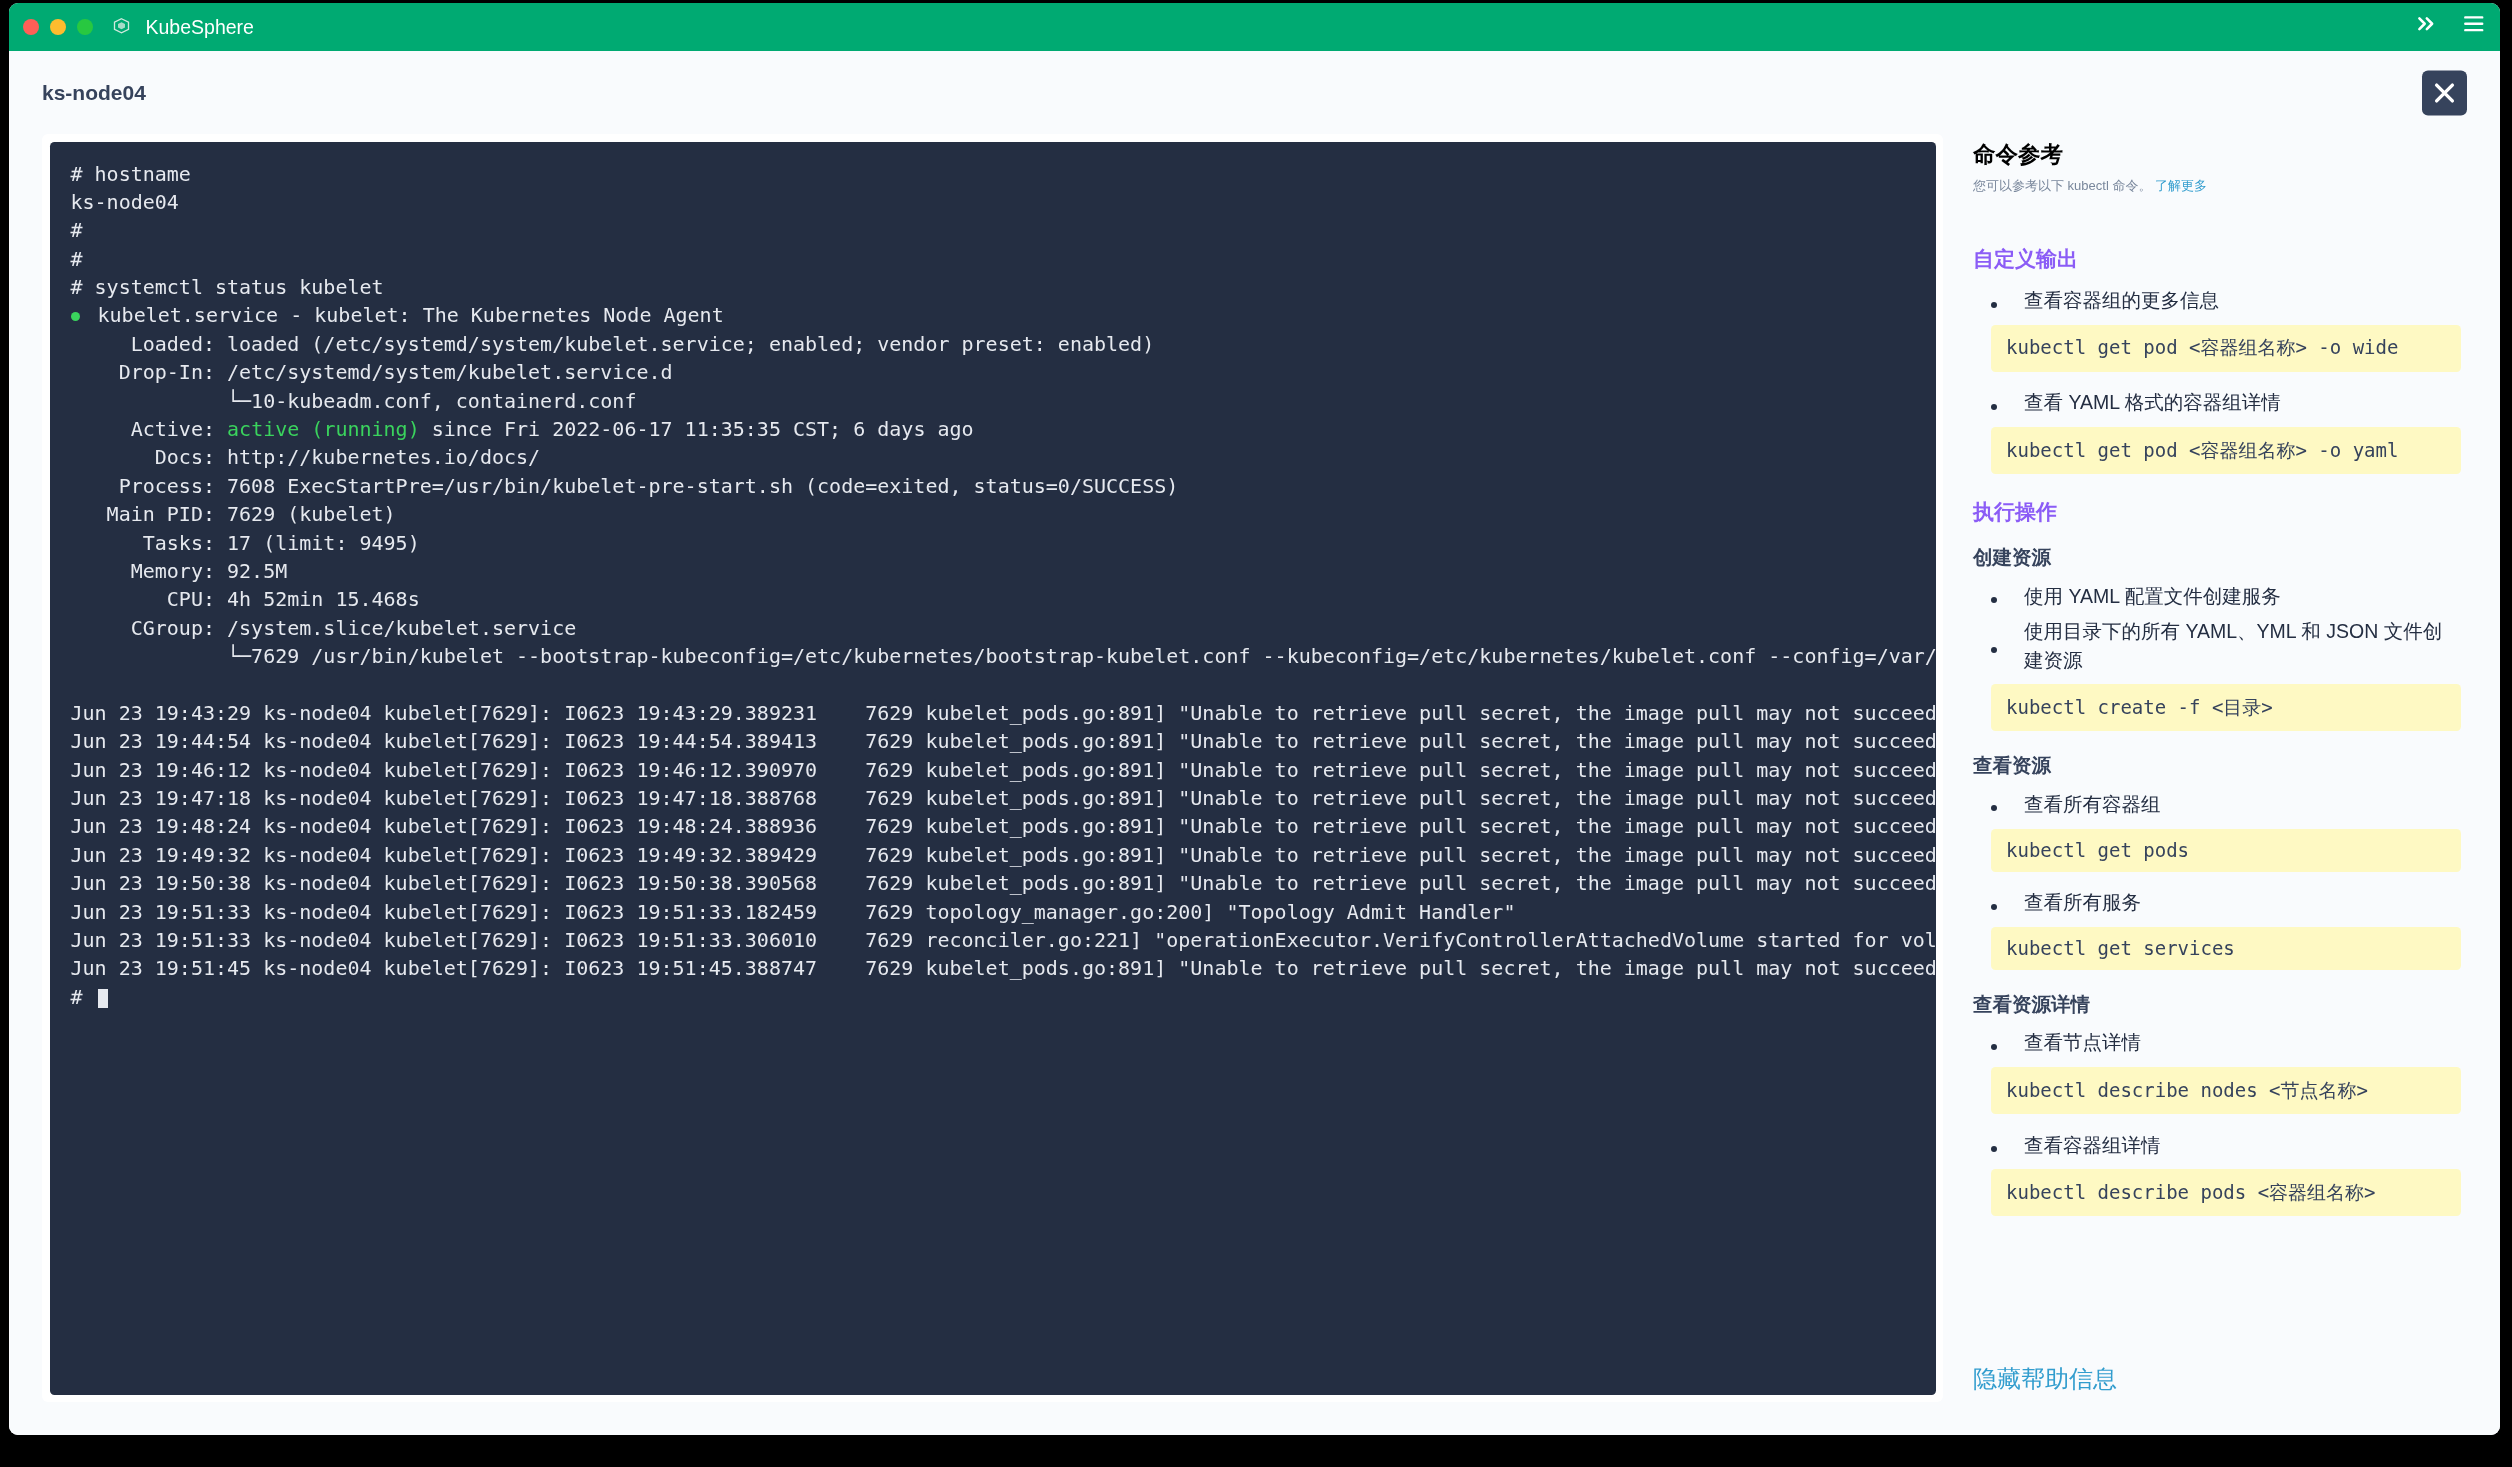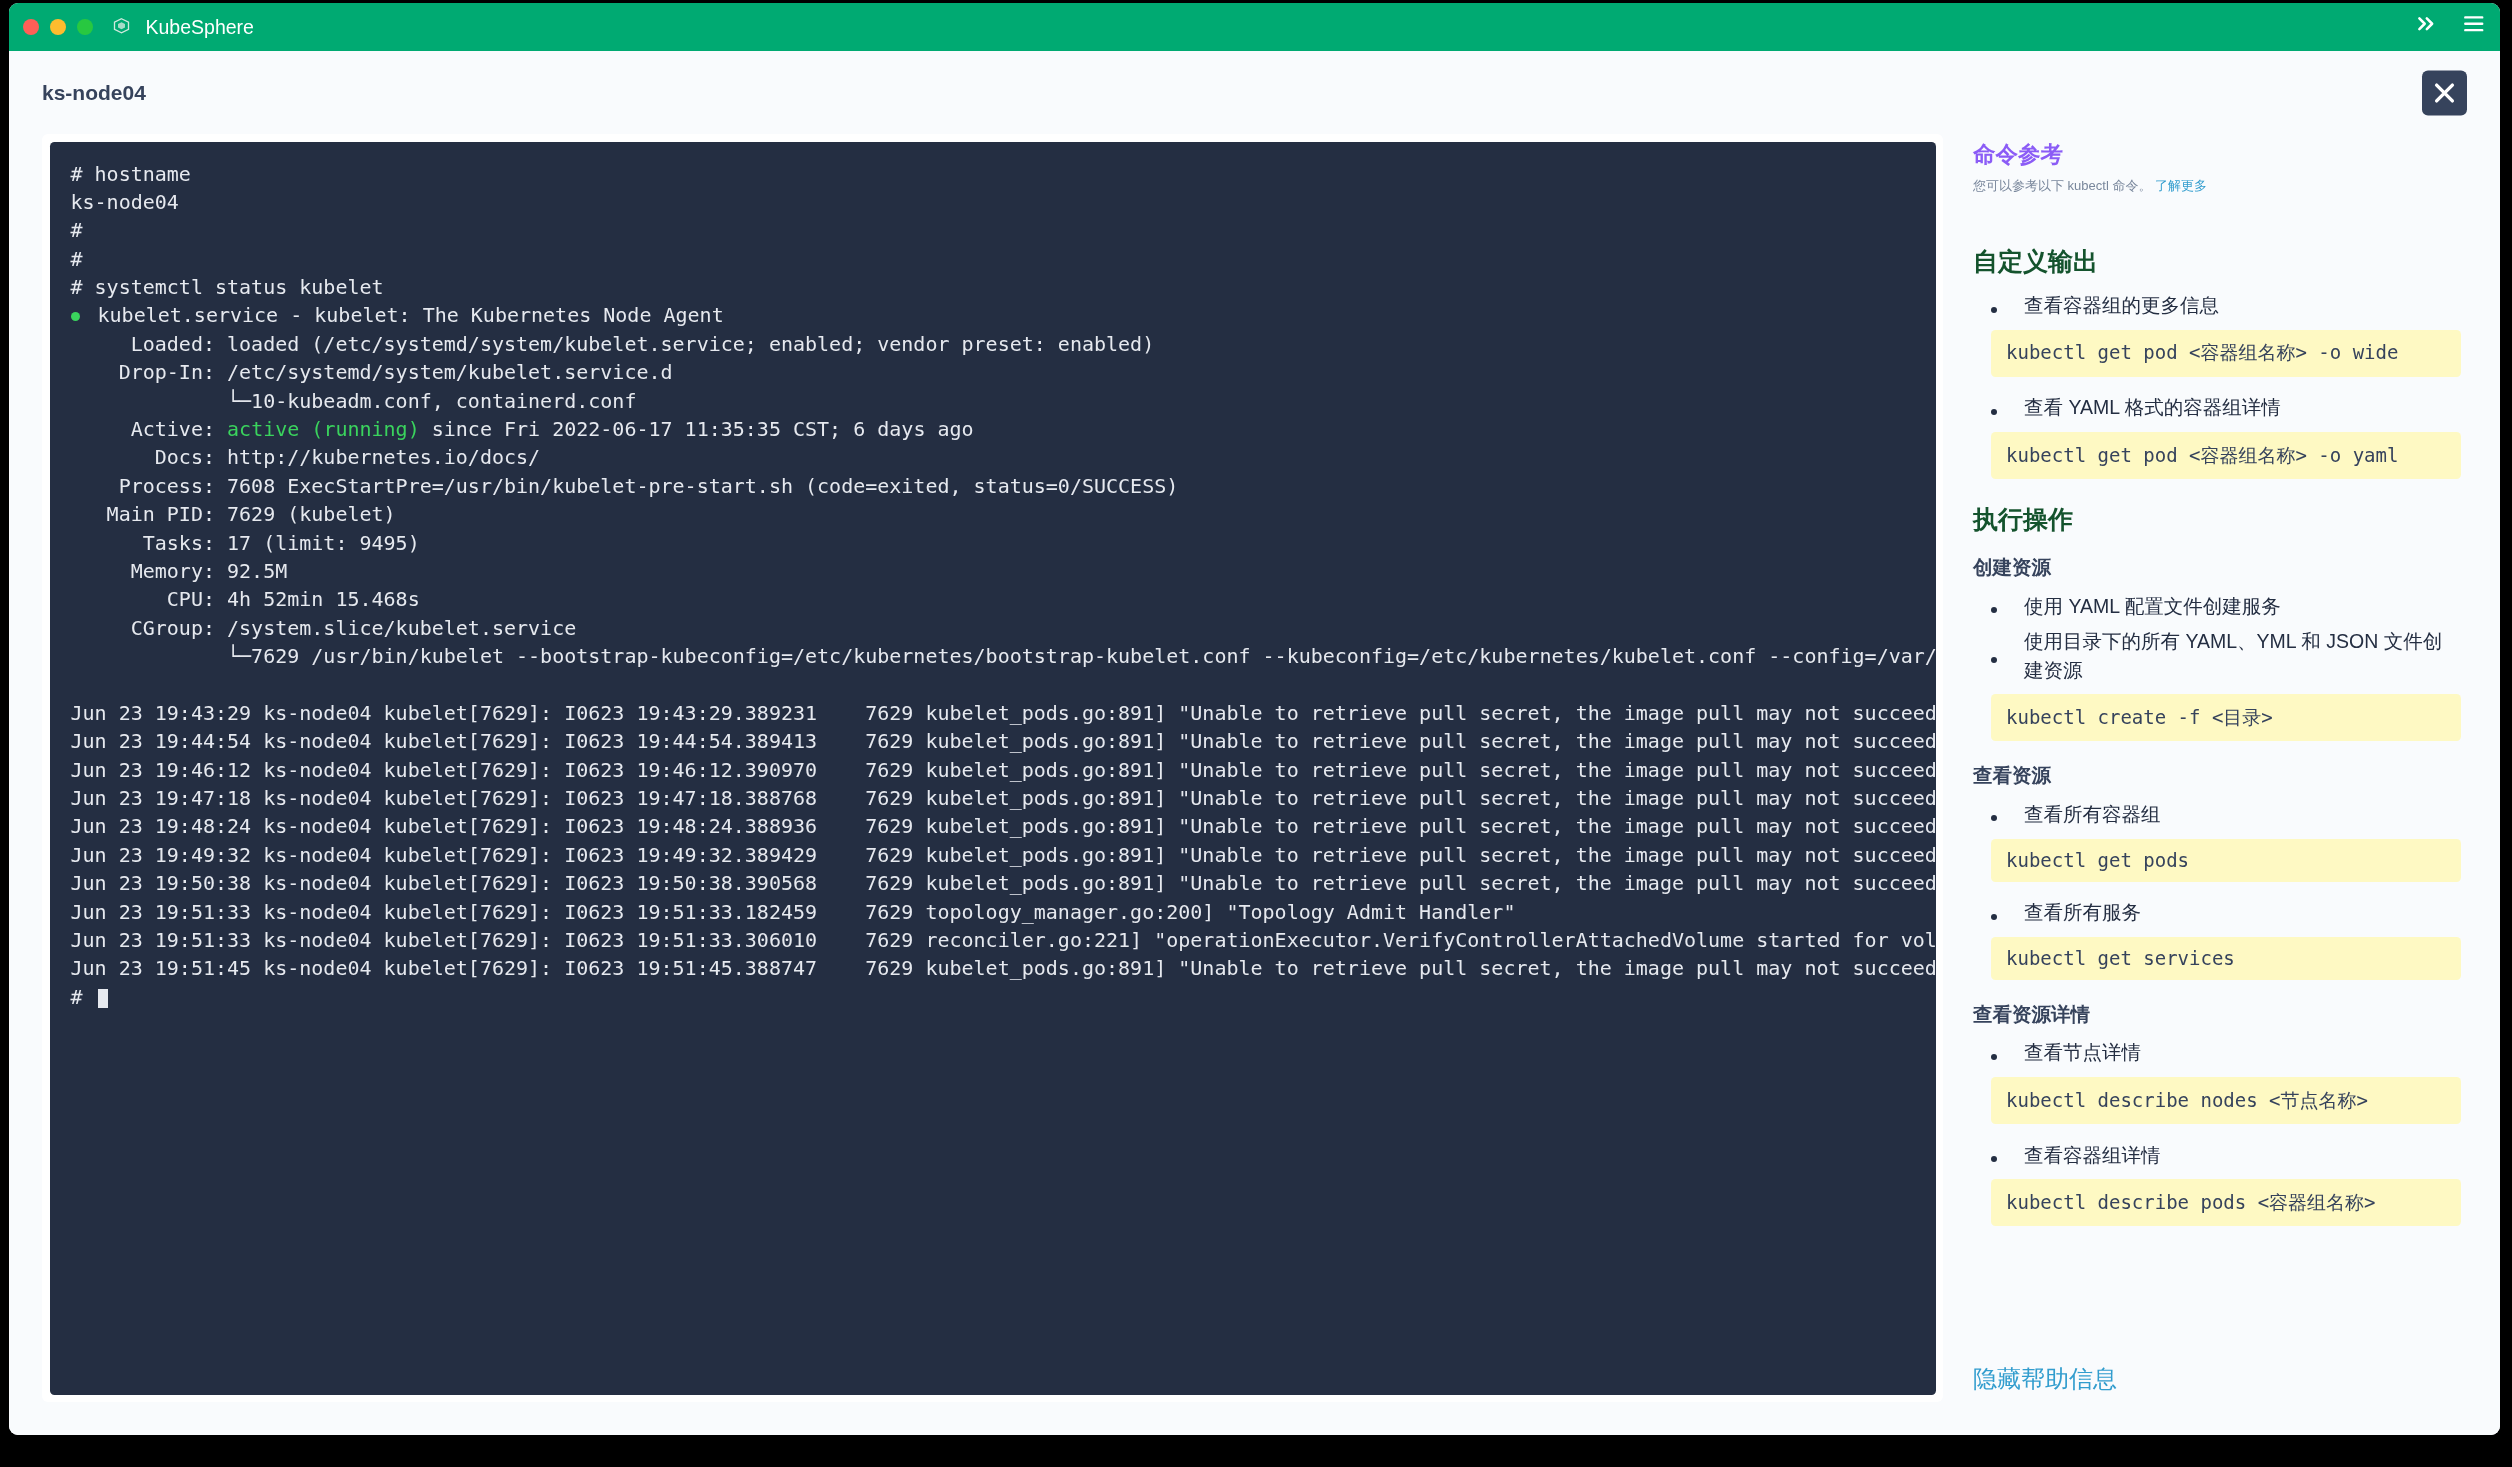--- a/index.html
+++ b/index.html
@@ -105,24 +105,24 @@
   background:#e6e9ef;
   vertical-align:middle;
   margin-left:3px;
 }
 .side-pane {
   flex:1;
   display:flex;
   flex-direction:column;
   padding:4.5px 6px 0 0;
 }
-.side-title { color:#8b5cf6; font-size:22.5px; font-weight:600; margin-bottom:7.5px; }
+.side-title { color:#000000; font-size:22.5px; font-weight:600; margin-bottom:7.5px; }
 .side-sub { font-size:13px; color:#79879c; margin-bottom:42px; }
 .side-sub a, .link { color:#329dce; text-decoration:none; cursor:pointer; }
-.sect-h { color:#14532d; font-size:25px; font-weight:600; margin:7.5px 0 13.5px; }
+.sect-h { color:#8b5cf6; font-size:21px; font-weight:600; margin:7.5px 0 13.5px; }
 .sub-h { color:#36435c; font-size:19.5px; font-weight:600; margin:4.5px 0 10.5px; }
 .bullet-row { display:flex; align-items:center; gap:27px; padding-left:18px; margin-bottom:7.5px; }
 .bullet-dot { width:6px; height:6px; background:#242e42; border-radius:50%; margin-top:9px; flex:none; }
 .bullet-label { color:#242e42; font-size:19.5px; line-height:1.45; }
 .cmd-box {
   background:#fef9c3;
   border-radius:4.5px;
   padding:10.5px 15px;
   font-family: "SFMono-Regular", Menlo, Consolas, monospace;
   font-size:19px;

